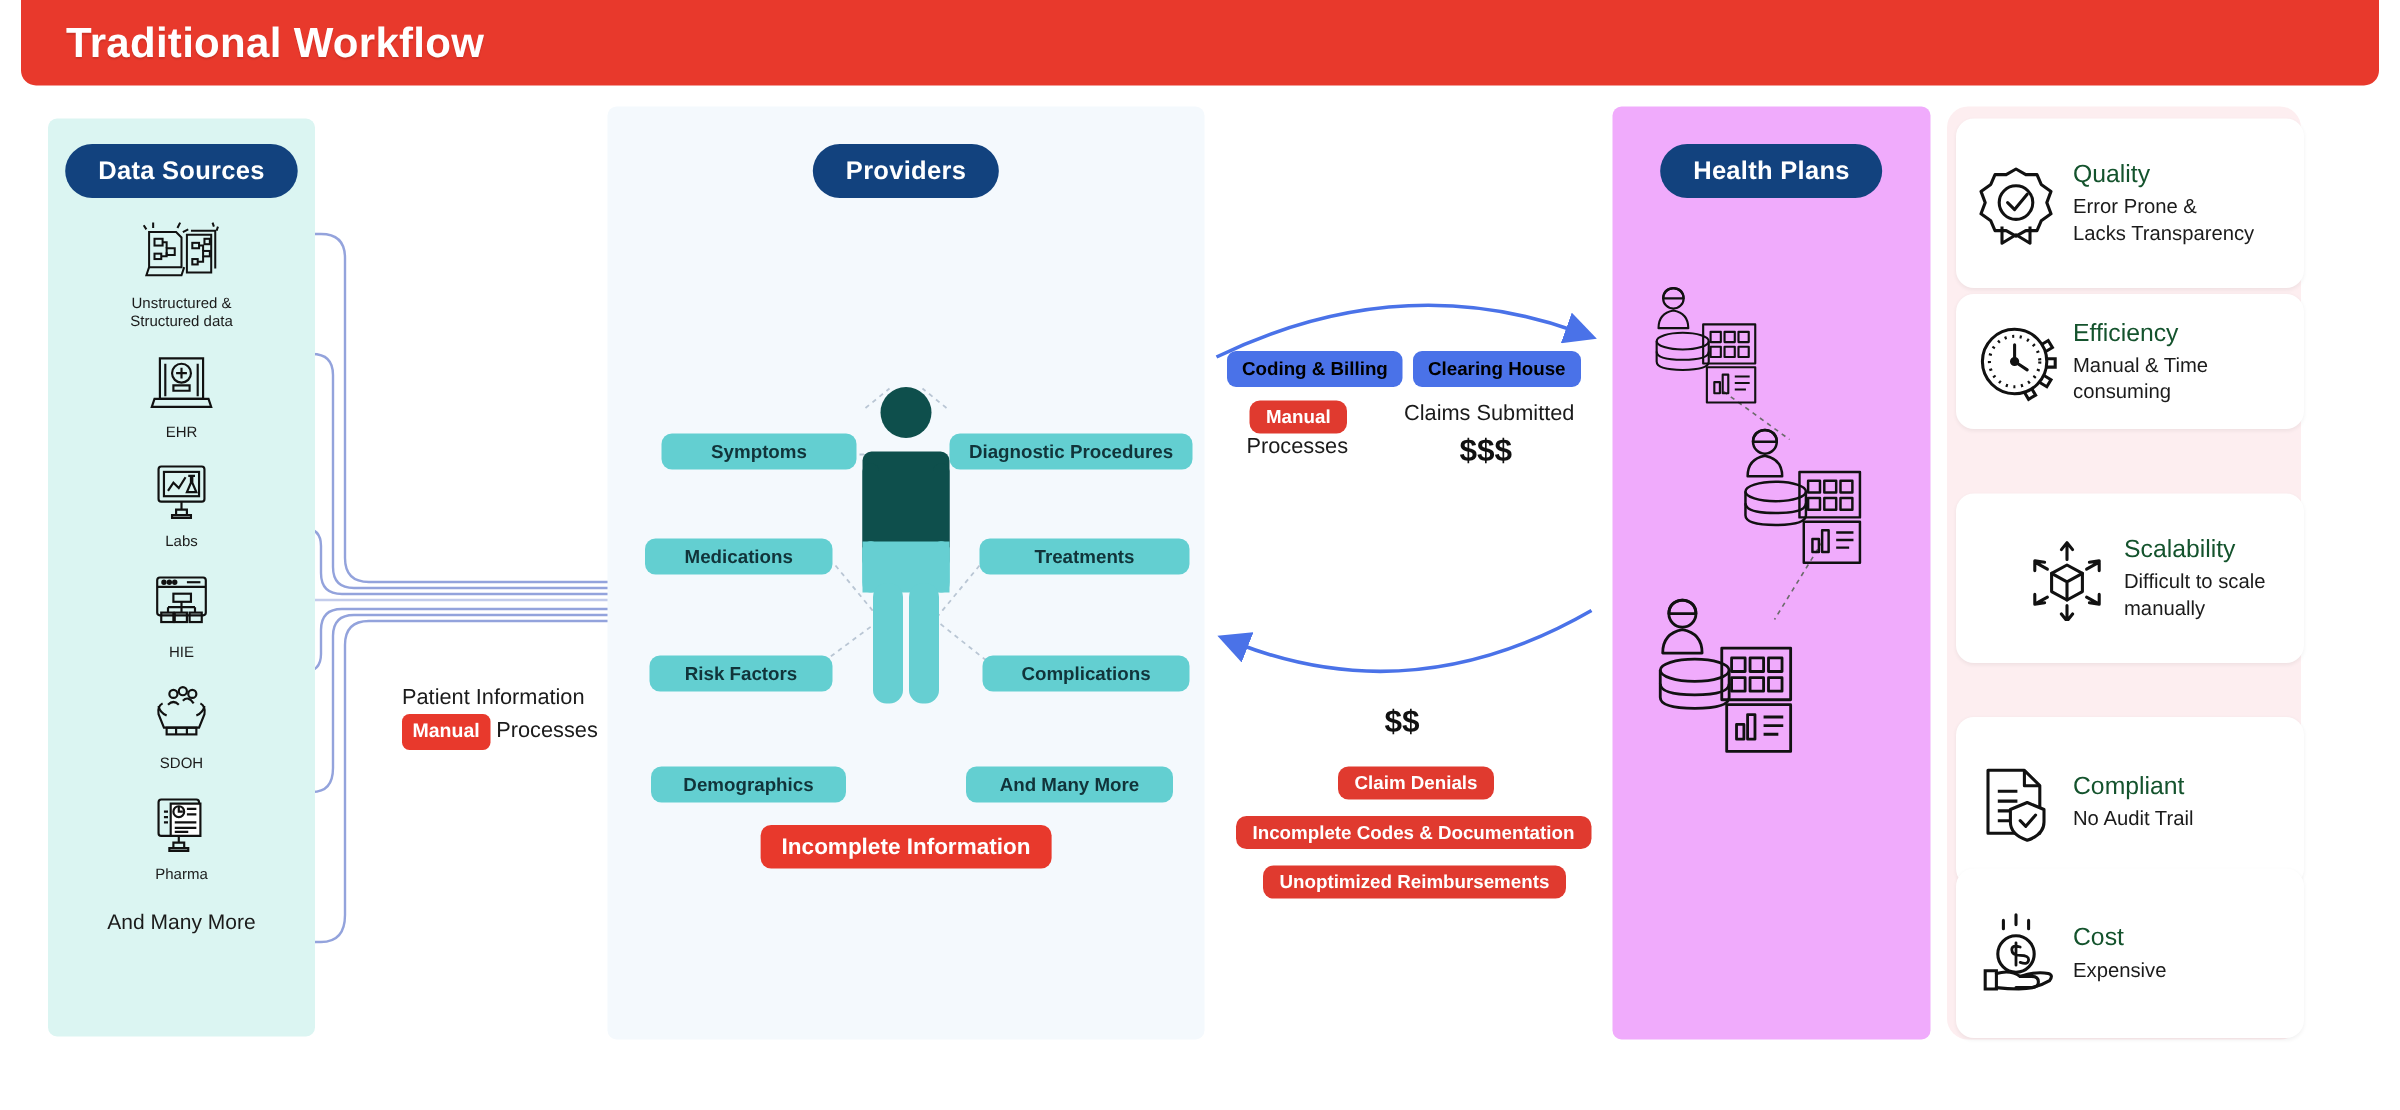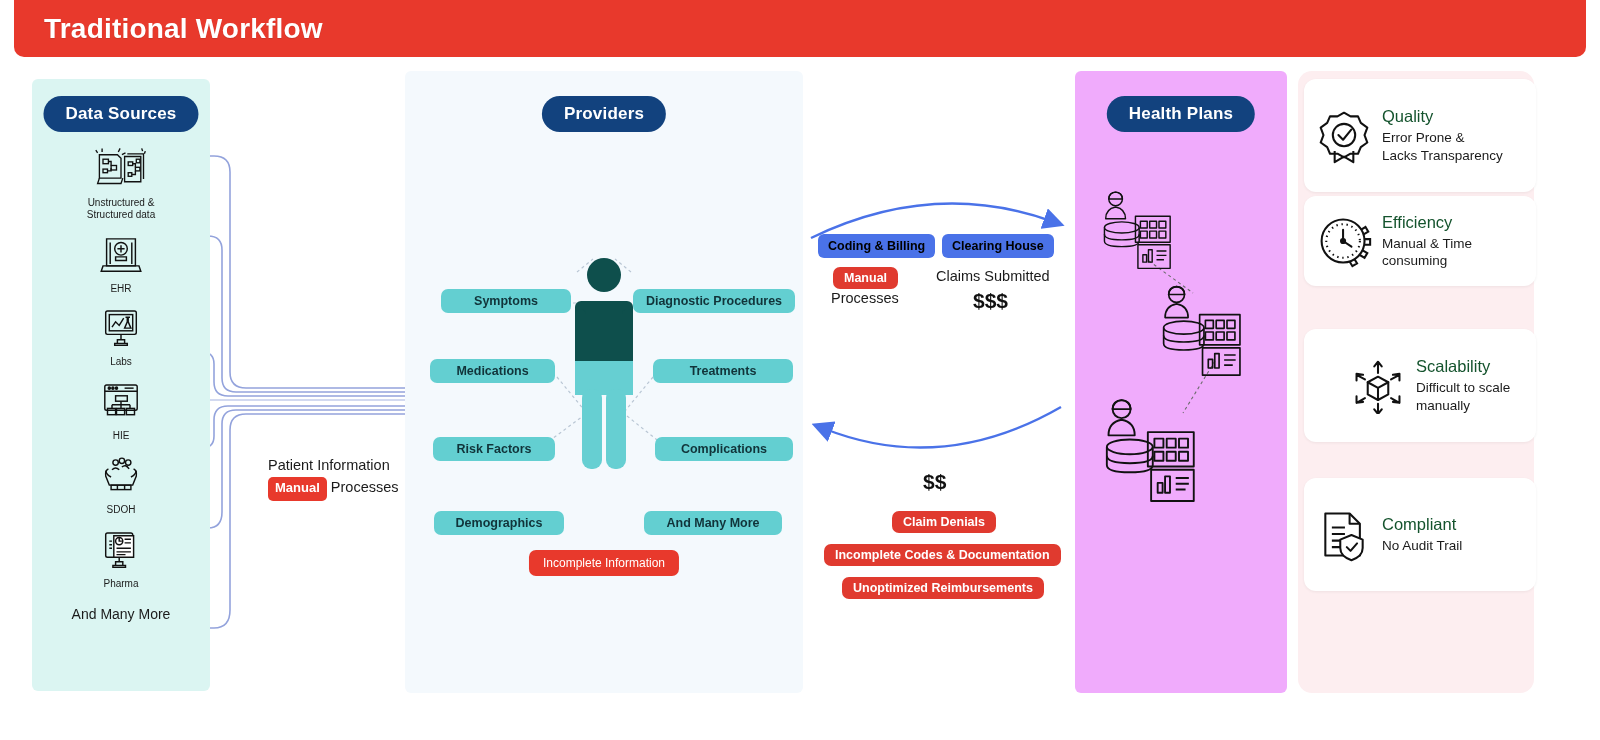--- a/index.html
+++ b/index.html
@@ -82,21 +82,21 @@
   .body-fig { position:absolute; left:161px; top:186px; }
   .pill-teal {
     position: absolute; background: #63cfd1; color:#123; 
     font-size: 12.5px; border-radius: 7px; padding: 5px 10px;
     white-space: nowrap; text-align:center; font-weight:600;
     color: #11343a;
   }
   .incomplete-tag {
     position: absolute; left: 50%; transform: translateX(-50%);
     top: 479px;
-    background: #e8392c; color:#fff; font-weight:normal; font-size:12px;
+    background: #e8392c; color:#fff; font-weight:bold; font-size:15px;
     border-radius: 7px; padding: 6px 14px; white-space: nowrap;
   }
 
   
   #midflow { position:absolute; left:803px; top:71px; width:272px; height:622px; }
   .pill-blue {
     position:absolute; background:#4a72e8; color:#000000;
     font-size:12.5px; font-weight:600; border-radius:6px;
     padding:5px 10px; white-space:nowrap;
   }
@@ -487,15 +487,31 @@
           <path d="M38 30 l12 5 v9 q0 9 -12 13 q-12 -4 -12 -13 v-9z" fill="#fff"></path>
           <path d="M33 43 l4 4 l7 -8" stroke-linecap="round"></path>
         </g>
       </svg>
       <div class="bcard-text">
         <div class="bcard-title">Compliant</div>
         <div class="bcard-desc">No Audit Trail</div>
       </div>
     </div>
 
+    <div class="bcard" style="top:508px; height:113px;">
+      <svg class="bcard-icon" viewBox="0 0 60 60">
+        <g fill="none" stroke="#111" stroke-width="2.2" stroke-linecap="round">
+          <path d="M21 12 v-6 M30 9 v-7 M39 12 v-6"></path>
+          <circle cx="30" cy="30" r="13"></circle>
+          <path d="M30 22 v16 M33 25 q-6 -2 -6 2 q0 4 6 4 q6 0 6 3 q0 4 -6 2" stroke-width="2"></path>
+          <path d="M8 42 h8 v13 h-8z"></path>
+          <path d="M16 44 q10 -3 17 2 h8 q5 0 5 4 q0 4 -5 4 h-11"></path>
+          <path d="M33 46 q12 -4 20 -2 q4 1 1 5 q-10 6 -22 6 q-8 0 -16 -1"></path>
+        </g>
+      </svg>
+      <div class="bcard-text">
+        <div class="bcard-title">Cost</div>
+        <div class="bcard-desc">Expensive</div>
+      </div>
+    </div>
 
   </div>
 </div>
 
 </body></html>

